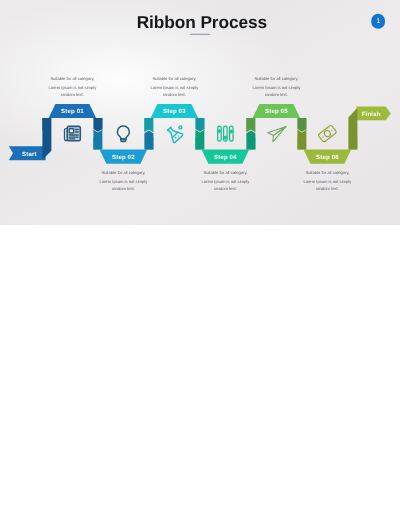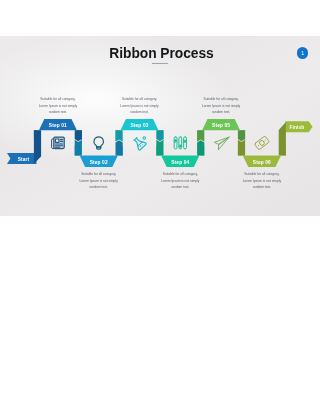--- a/index.html
+++ b/index.html
@@ -1,21 +1,21 @@
 <!DOCTYPE html>
 <html><head>
 <meta charset="utf-8">
 <style>
   html,body{margin:0;padding:0;background:#ffffff;}
   body{width:320px;height:411px;overflow:hidden;
        font-family:"Liberation Sans",sans-serif;
        -webkit-font-smoothing:antialiased;}
   .deck{position:relative;width:320px;height:411px;background:#fff;}
   .slide{position:absolute;overflow:hidden;}
-  #s1{left:0;top:0;width:320px;height:180px;margin-top:36px;}
+  #s1{left:0;top:0;width:320px;height:180px;}
   #s2{left:0;top:180px;width:160px;height:90px;}
   #s3{left:160px;top:180px;width:160px;height:90px;}
   #s4{left:0;top:270px;width:160px;height:90px;}
   #s5{left:160px;top:270px;width:160px;height:90px;}
   #s6{left:0;top:360px;width:160px;height:90px;}
   #s7{left:160px;top:360px;width:160px;height:90px;}
   .bg1{position:absolute;inset:0;
     background:
       radial-gradient(ellipse 70% 60% at 30% 35%, #fdfdfd 0%, rgba(253,253,253,0) 60%),
       linear-gradient(150deg,#eceaea 0%,#e9e7e7 35%,#edebeb 60%,#e6e4e4 100%);}

